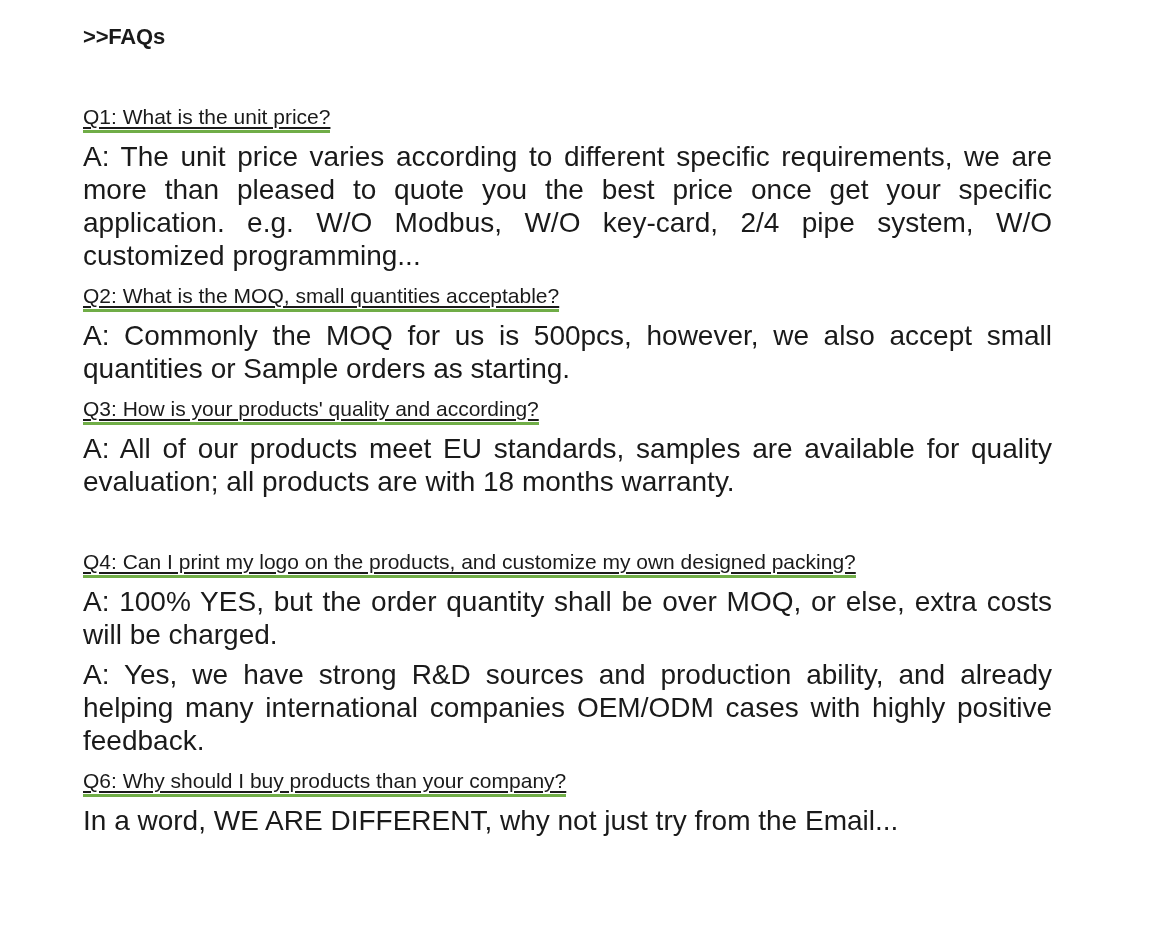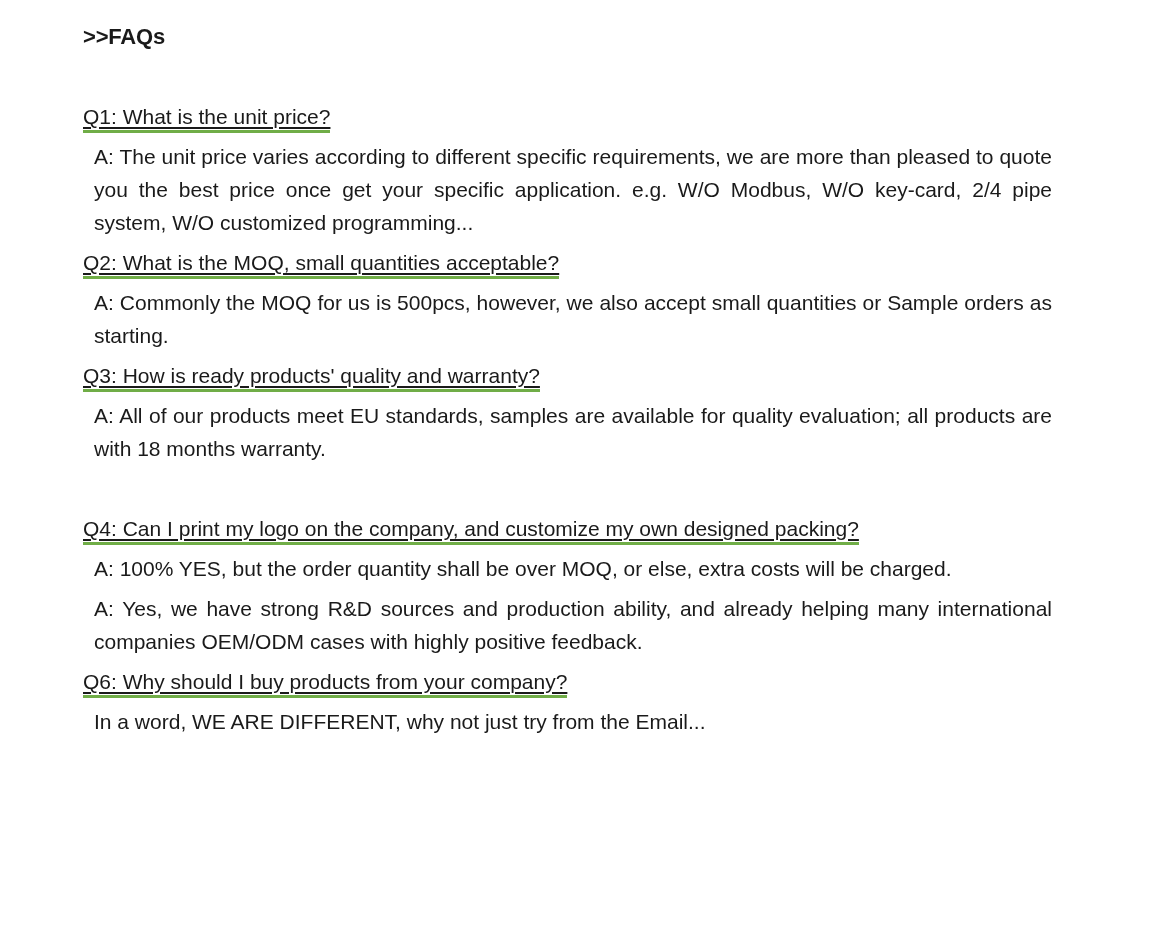--- a/index.html
+++ b/index.html
@@ -39,23 +39,23 @@
     margin: 0 0 7px 0;
   }
   .question .q-text {
     text-decoration: underline;
     text-decoration-thickness: 2px;
     text-underline-offset: 3px;
     border-bottom: 3px solid var(--underline-green, #70ad47);
     padding-bottom: 2px;
   }
   .answer {
-    font-size: 21px;
+    font-size: 28px;
     line-height: 33px;
-    margin: 0 0 7px 11px;
+    margin: 0 0 7px 0;
     text-align: justify;
   }
 </style>
 </head>
 <body style="color: rgb(26, 26, 26); background: rgb(255, 255, 255);">
 
 <div class="doc">
 
   <div class="doc-title">&gt;&gt;FAQs</div>
 
@@ -70,38 +70,38 @@
 
   <div class="qa-item">
     <div class="question">
       <span class="q-text">Q2: What is the MOQ, small quantities acceptable?</span>
     </div>
     <p class="answer">A: Commonly the MOQ for us is 500pcs, however, we also accept small quantities or Sample orders as starting.</p>
   </div>
 
   <div class="qa-item">
     <div class="question">
-      <span class="q-text">Q3: How is ready products' quality and warranty?</span>
+      <span class="q-text">Q3: How is your products' quality and according?</span>
     </div>
     <p class="answer">A: All of our products meet EU standards, samples are available for quality evaluation; all products are with 18 months warranty.</p>
   </div>
 
   <div class="blank-line"></div>
 
   <div class="qa-item">
     <div class="question">
-      <span class="q-text">Q4: Can I print my logo on the company, and customize my own designed packing?</span>
+      <span class="q-text">Q4: Can I print my logo on the products, and customize my own designed packing?</span>
     </div>
     <p class="answer">A: 100% YES, but the order quantity shall be over MOQ, or else, extra costs will be charged.</p>
   </div>
 
   <div class="qa-item">
     <p class="answer">A: Yes, we have strong R&amp;D sources and production ability, and already helping many international companies OEM/ODM cases with highly positive feedback.</p>
   </div>
 
   <div class="qa-item">
     <div class="question">
-      <span class="q-text">Q6: Why should I buy products from your company?</span>
+      <span class="q-text">Q6: Why should I buy products than your company?</span>
     </div>
     <p class="answer">In a word, WE ARE DIFFERENT, why not just try from the Email...</p>
   </div>
 
 </div>
 
 </body></html>

